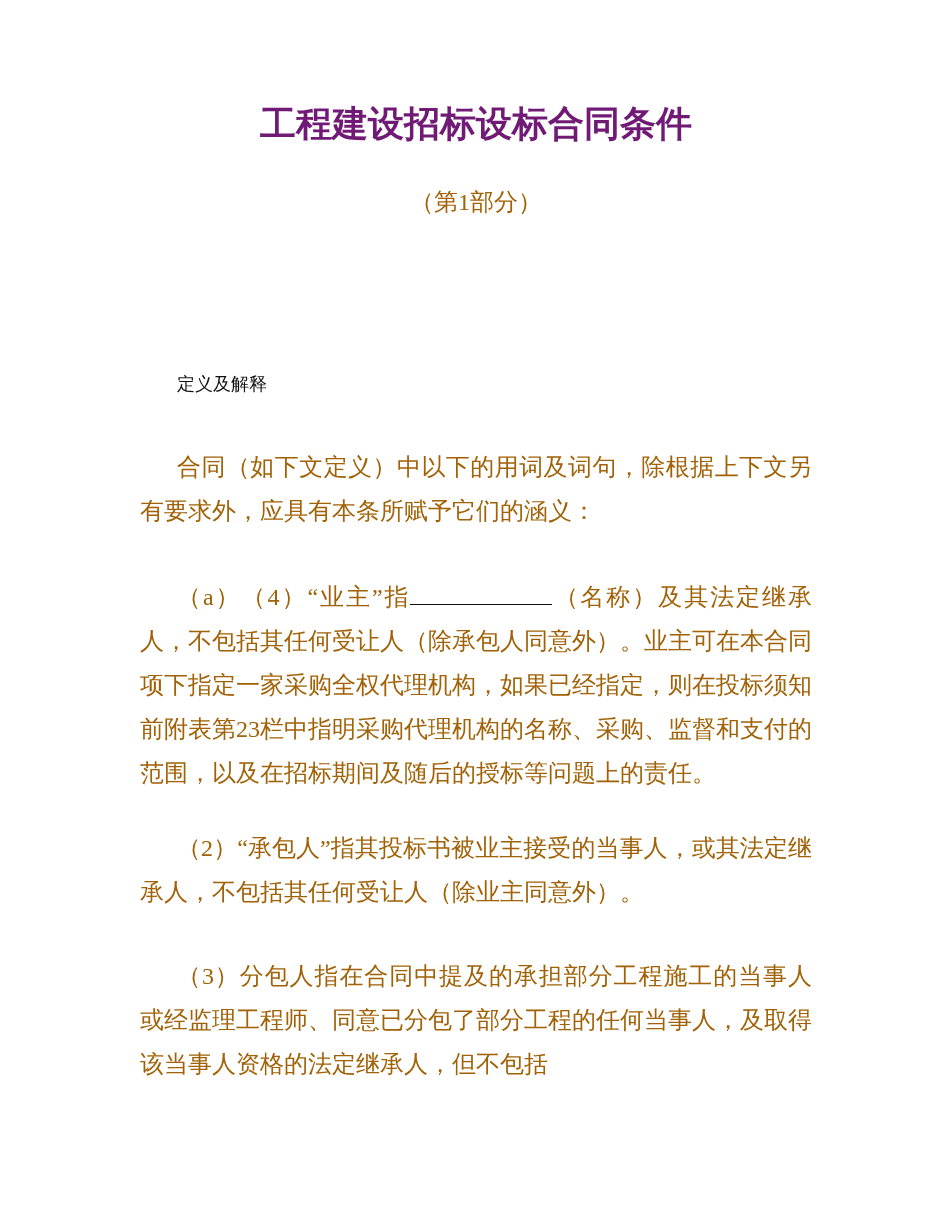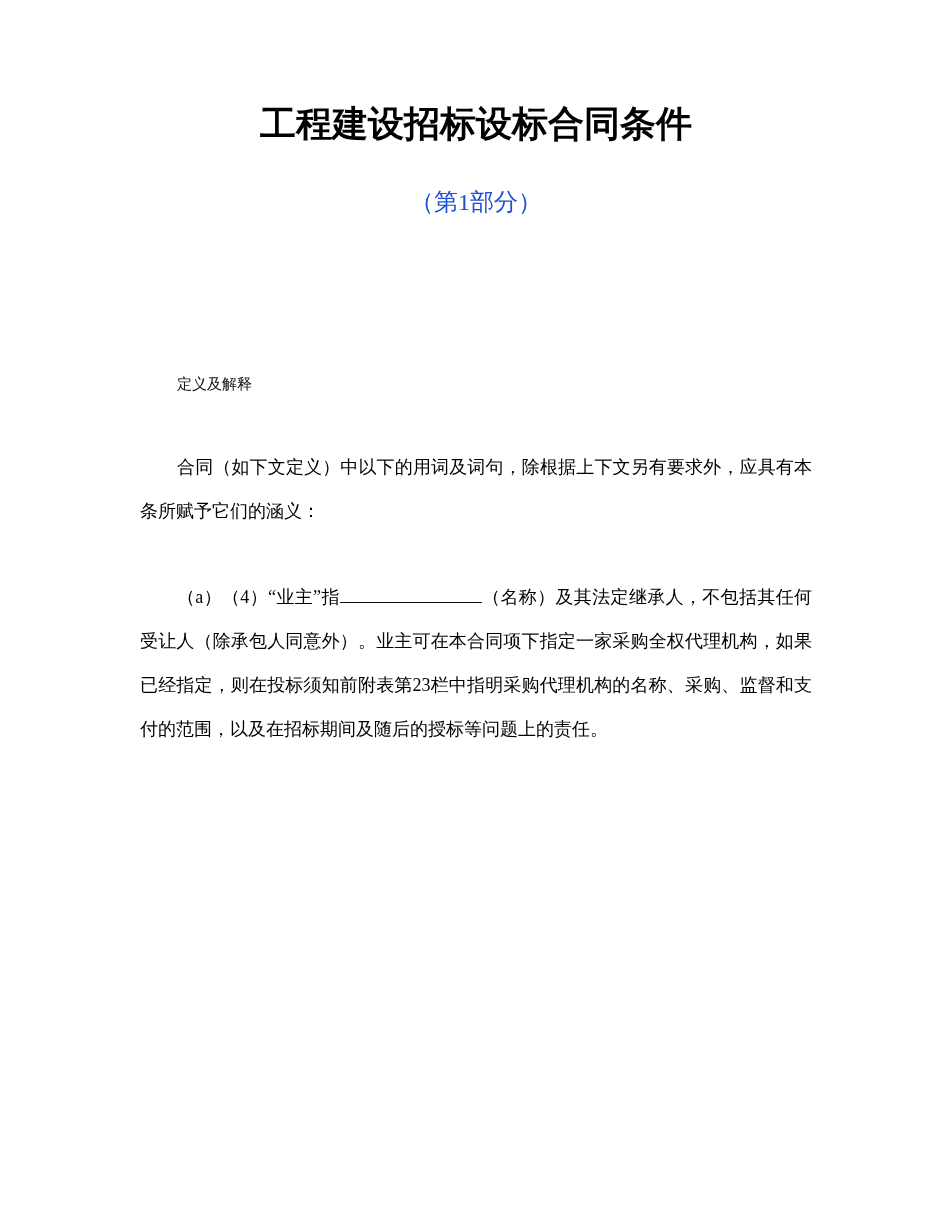--- a/index.html
+++ b/index.html
@@ -20,48 +20,48 @@
   .content {
     padding: 0 138px 0 140px; 
   }
   .doc-title {
     margin: 100px 0 0 0;
     font-family: "Liberation Sans", "DejaVu Sans", sans-serif;
     font-weight: 700;
     font-size: 36px;
     line-height: 48px;
     text-align: center;
-    color: #000000;
+    color: #701a75;
     letter-spacing: 0px;
   }
   .doc-subtitle {
     margin: 36px 0 0 0;
     font-size: 24px;
     line-height: 36px;
     text-align: center;
     font-weight: 400;
-    color: #1d4ed8;
+    color: #a16207;
   }
   .heading {
-    font-size: 15px;
+    font-size: 18px;
     line-height: 44px;
     text-indent: 37px;
     font-weight: 400;
     white-space: nowrap;
   }
   .heading-definitions { margin: 142px 0 0 0; }
   .heading-1-1        { margin: 46px 0 0 0; }
   .para {
     margin: 40px 0 0 0;
-    font-size: 18px;
+    font-size: 24px;
     line-height: 44px;
     text-indent: 37px;
     text-align: justify;
     text-justify: inter-ideograph;
-    color: #000000;
+    color: #a16207;
   }
   .para-intro { margin-top: 39px; }
   .para-a1    { margin-top: 42px; }
   .para-2     { margin-top: 31px; }
   .para-3     { margin-top: 40px; }
   .blank {
     display: inline-block;
     width: 142px;
     height: 17px;
     border-bottom: 1.5px solid #111111;
@@ -77,16 +77,18 @@
 
     <div class="doc-subtitle">（第1部分）</div>
 
     <div class="heading heading-definitions">定义及解释</div>
 
 
     <p class="para para-intro">合同（如下文定义）中以下的用词及词句，除根据上下文另有要求外，应具有本条所赋予它们的涵义：</p>
 
     <p class="para para-a1"><span>（a）（4）“业主”指</span><span class="blank"></span><span>（名称）及其法定继承人，不包括其任何受让人（除承包人同意外）。业主可在本合同项下指定一家采购全权代理机构，如果已经指定，则在投标须知前附表第23栏中指明采购代理机构的名称、采购、监督和支付的范围，以及在招标期间及随后的授标等问题上的责任。</span></p>
 
+    <p class="para para-2">（2）“承包人”指其投标书被业主接受的当事人，或其法定继承人，不包括其任何受让人（除业主同意外）。</p>
 
+    <p class="para para-3">（3）分包人指在合同中提及的承担部分工程施工的当事人或经监理工程师、同意已分包了部分工程的任何当事人，及取得该当事人资格的法定继承人，但不包括</p>
 
   </div>
 </div>
 
 </body></html>

